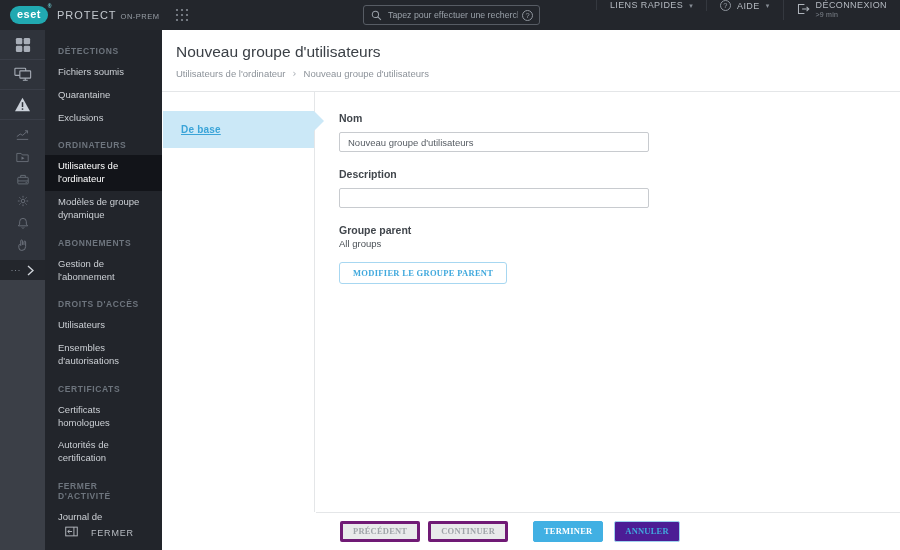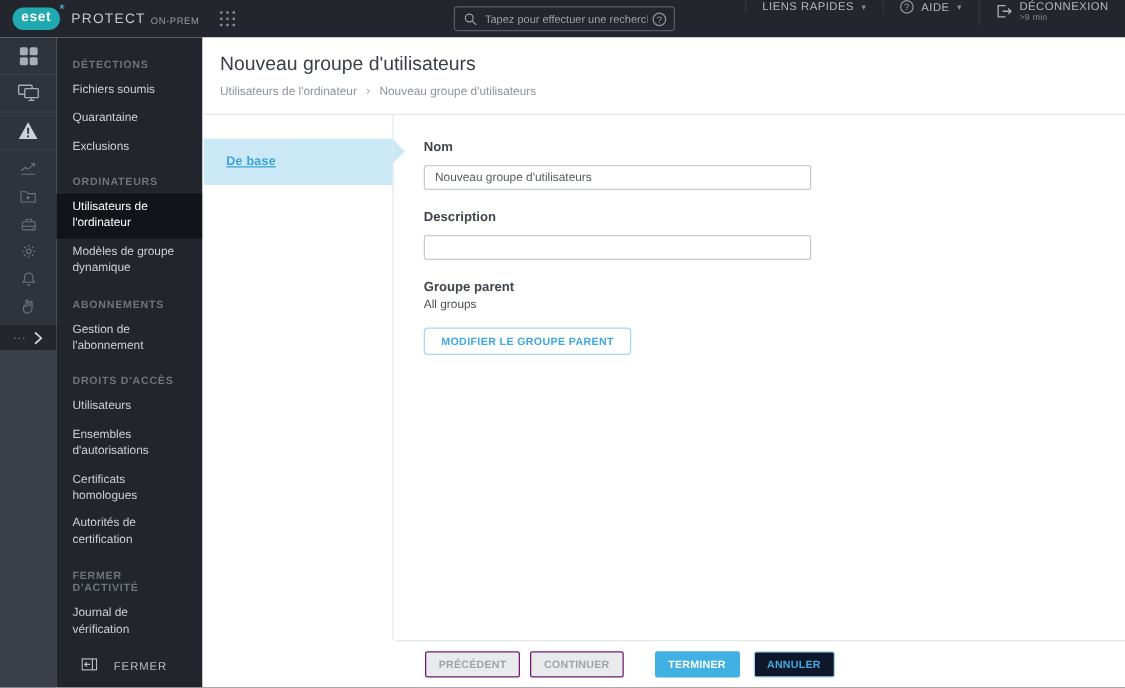--- a/index.html
+++ b/index.html
@@ -104,37 +104,37 @@
   }
   .form-area { flex:1; padding:20px 4px 0 24px; }
   .field-label { display:block; font-size:10.5px; font-weight:bold; color:#41464c; margin-bottom:8px; }
   .text-input {
     display:block; width:310px; height:20px; border:1px solid #c8cbcf; border-radius:2px;
     padding:0 8px; font-size:9.5px; color:#565c63; background:#fff; outline:none;
     font-family:"Liberation Sans", sans-serif;
   }
   .field-gap { height:16px; }
   .parent-value { font-size:9.5px; color:#4a5056; margin:2px 0 13px; }
-  .btn { font-family:Liberation Sans, sans-serif; cursor:pointer; white-space:nowrap; }
+  .btn { font-family:Liberation Serif, serif; cursor:pointer; white-space:nowrap; }
   .btn-outline {
     height:22px; background:#fff; border:1px solid #a7d7f1; border-radius:3px;
     color:#41a9dd; font-size:8.5px; font-weight:bold; letter-spacing:0.3px; padding:0 13px;
   }
   .content-footer { height:38px; flex:none; position:relative; display:flex; align-items:center; }
   .content-footer::before {
     content:""; position:absolute; left:154px; right:0; top:0; height:1px; background:#e4e6e8;
   }
   .footer-buttons { display:flex; align-items:center; gap:8px; padding-left:178px; }
   .btn-footer {
     height:21px; border-radius:2px; font-size:8.5px; font-weight:bold;
     letter-spacing:0.2px; padding:0 10px;
   }
-  .btn-disabled { background:#e9eaeb; border:1px solid #701a75; color:#9fa4a9; cursor:default; }
+  .btn-disabled { background:#e9eaeb; border:3px solid #701a75; color:#9fa4a9; cursor:default; }
   .btn-primary { background:#41b0e3; border:1px solid #41b0e3; color:#fff; margin-left:17px; }
-  .btn-cancel { background:#0f172a; border:1px solid #9fd3ef; color:#41a9dd; margin-left:3px; }
+  .btn-cancel { background:#4c1d95; border:1px solid #9fd3ef; color:#41a9dd; margin-left:3px; }
 </style>
 </head>
 <body>
 
 <div class="app">
 
   <div class="topbar">
     <div class="logo-badge">
       <span>eset</span><sup>®</sup>
     </div>
@@ -285,20 +285,21 @@
         <div class="menu-item">Quarantaine</div>
         <div class="menu-item">Exclusions</div>
         <div class="menu-section-title">ORDINATEURS</div>
         <div class="menu-item selected">Utilisateurs de l'ordinateur</div>
         <div class="menu-item">Modèles de groupe dynamique</div>
         <div class="menu-section-title">ABONNEMENTS</div>
         <div class="menu-item">Gestion de l'abonnement</div>
         <div class="menu-section-title">DROITS D'ACCÈS</div>
         <div class="menu-item">Utilisateurs</div>
         <div class="menu-item">Ensembles d'autorisations</div>
+        <div class="menu-section-title">CERTIFICATS</div>
         <div class="menu-item">Certificats homologues</div>
         <div class="menu-item">Autorités de certification</div>
         <div class="menu-section-title">FERMER D'ACTIVITÉ</div>
         <div class="menu-item">Journal de vérification</div>
       </div>
     <div class="menu-close">
       <span>
         <svg width="13" height="11" viewBox="0 0 14 11">
           <g fill="none" stroke="#b9bdc3" stroke-width="1">
             <rect x="0.8" y="0.8" width="12.4" height="9.4"></rect>

